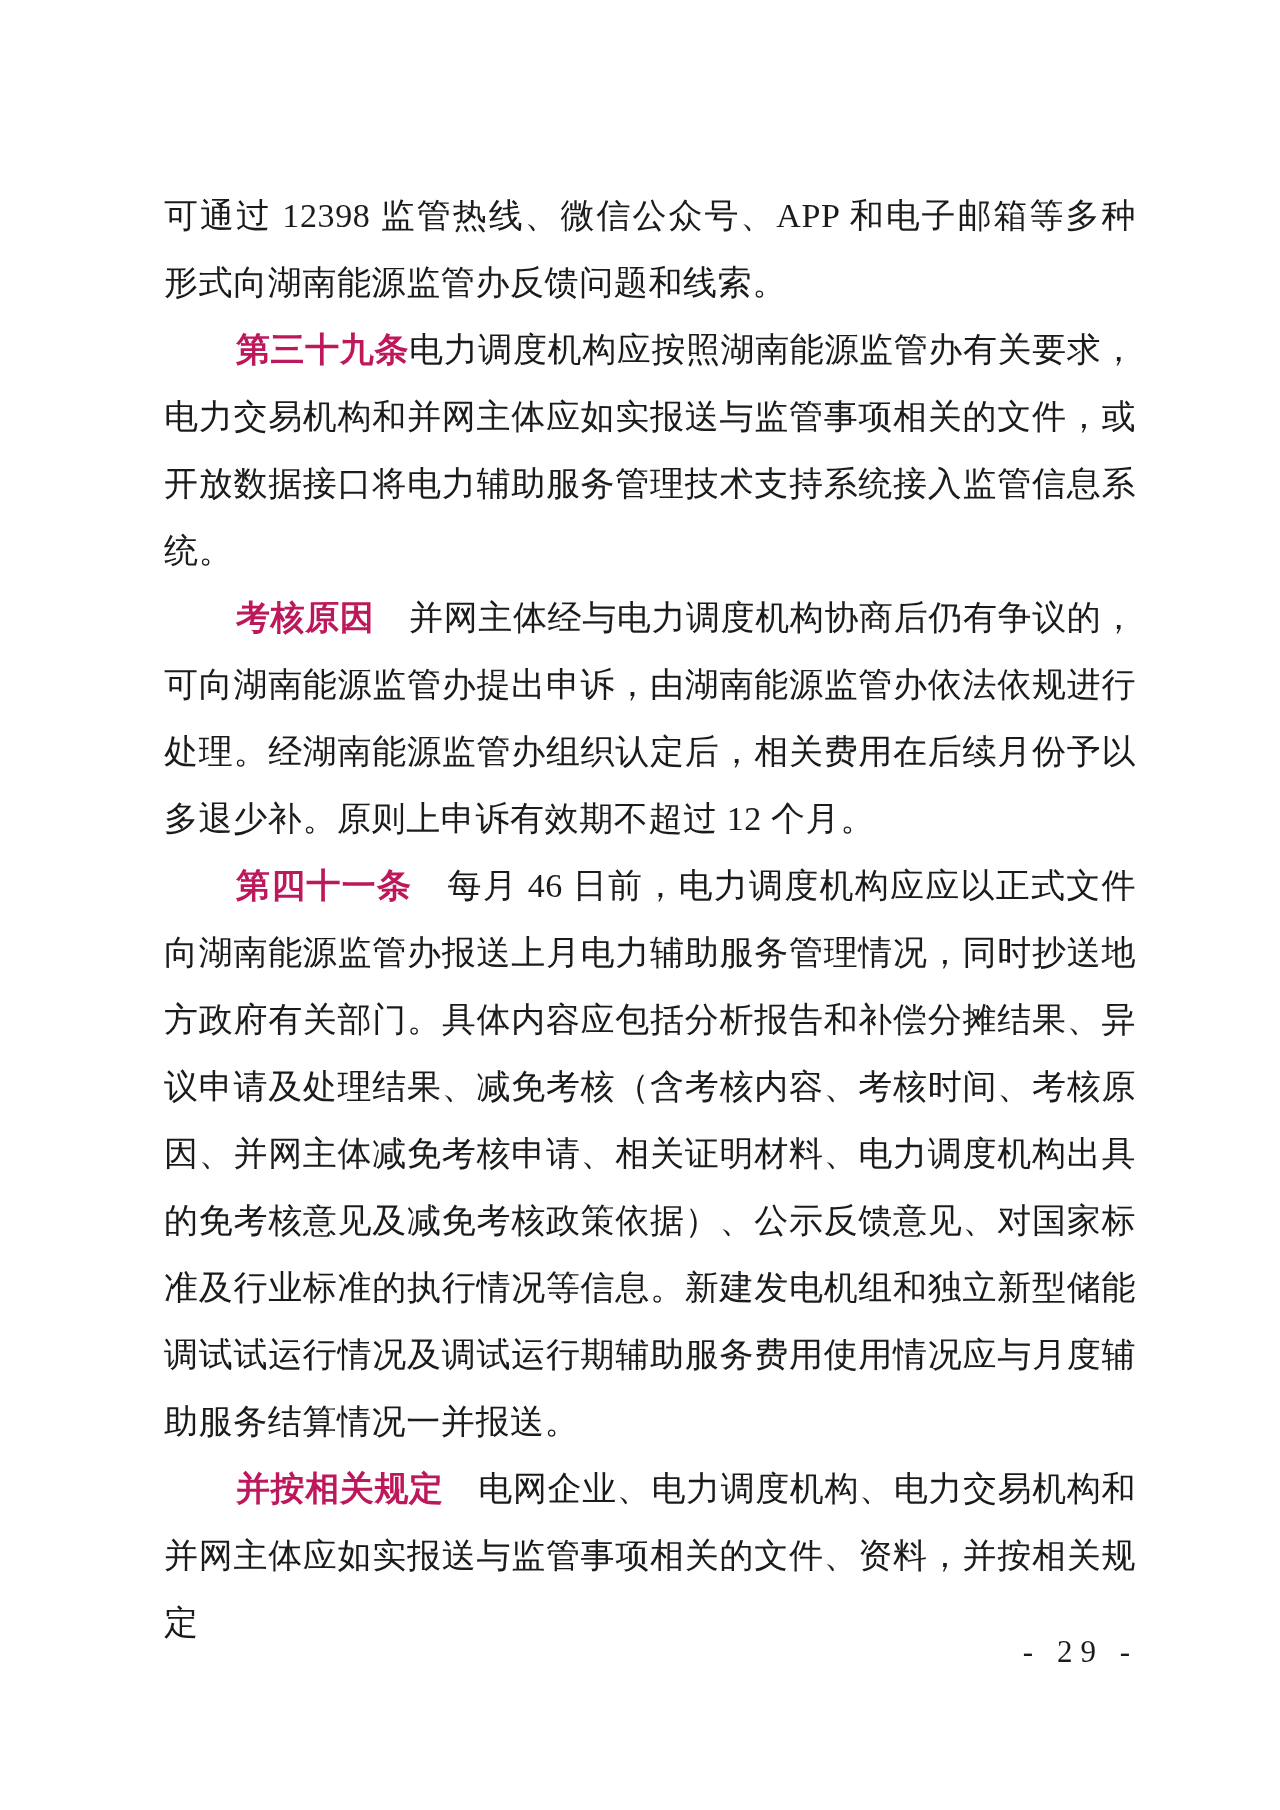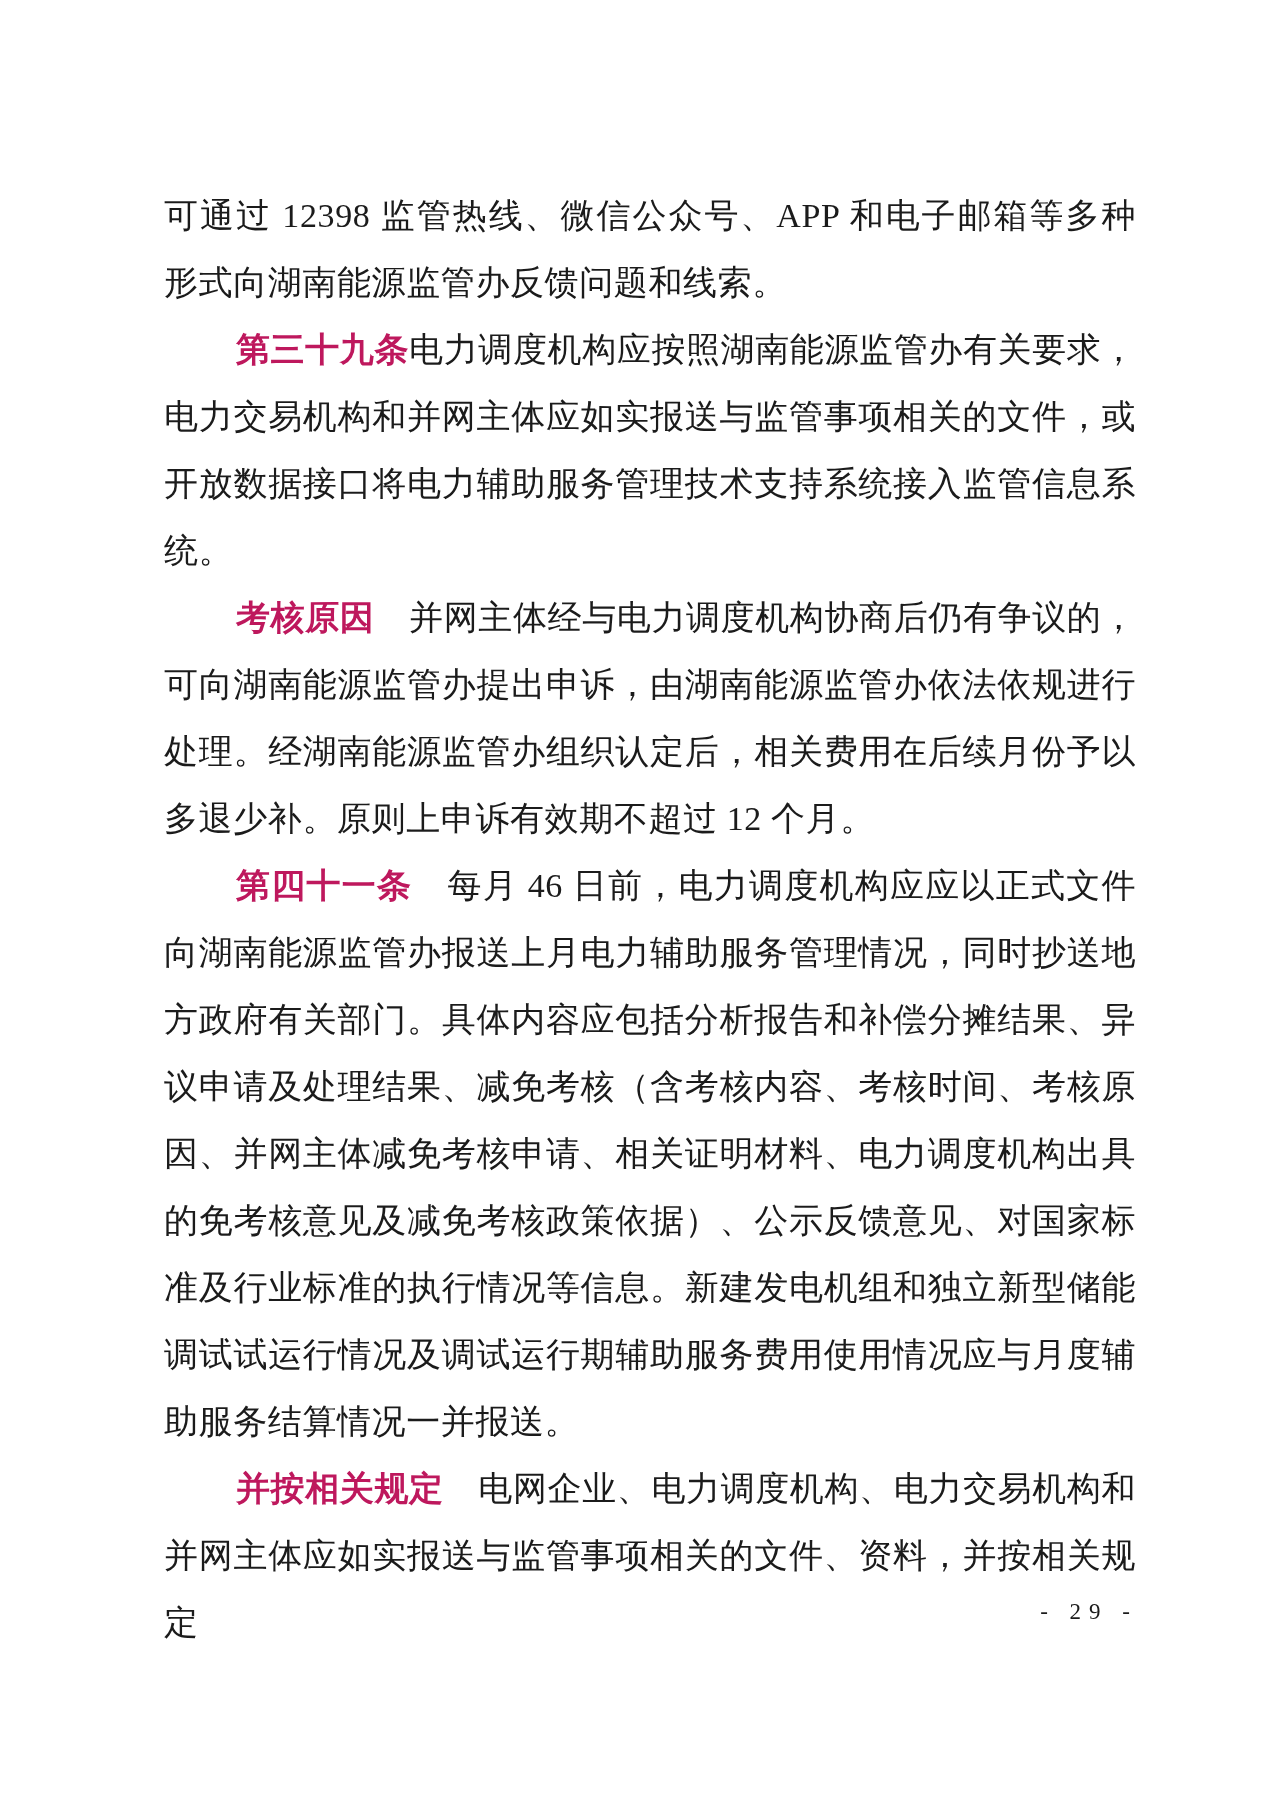--- a/index.html
+++ b/index.html
@@ -44,23 +44,23 @@
   }
   p.para.indent {
     text-indent: 72px;
   }
   .article-no {
     font-weight: 700;
     color: #be185d;
   }
   .pagenum {
     position: absolute;
-    top: 1592px;
+    top: 1632px;
     right: 158px;
-    font-size: 23px;
+    font-size: 31px;
     line-height: 40px;
     letter-spacing: 8px;
     color: #1b1b1b;
     font-family: "Liberation Serif", "DejaVu Serif", serif;
   }
 </style>
 </head>
 <body>
 
 <div class="page">

